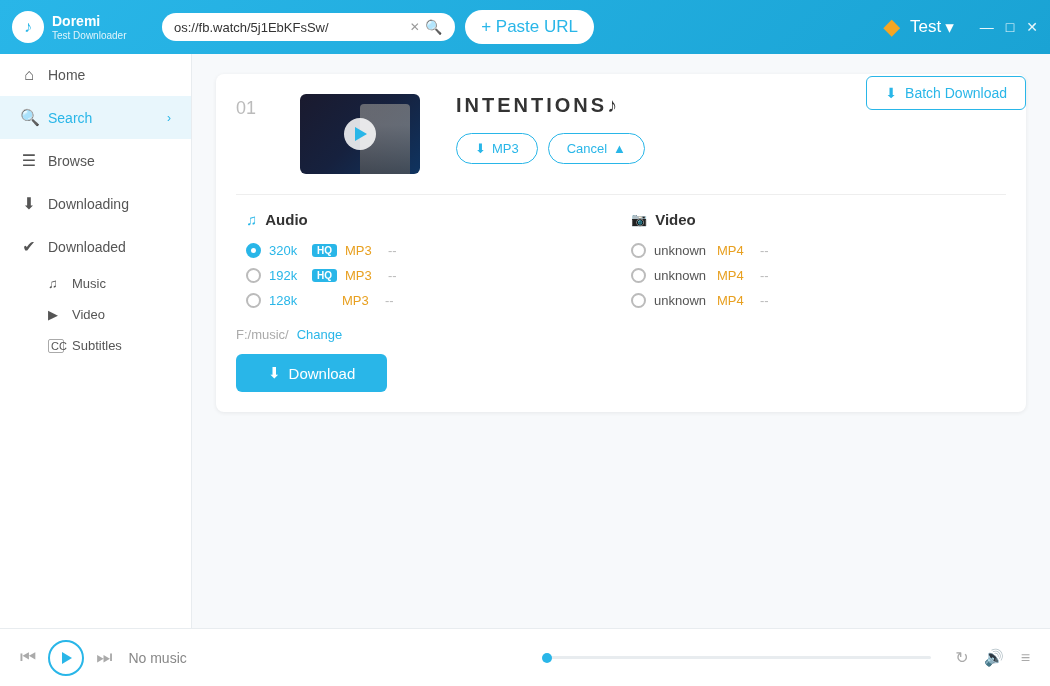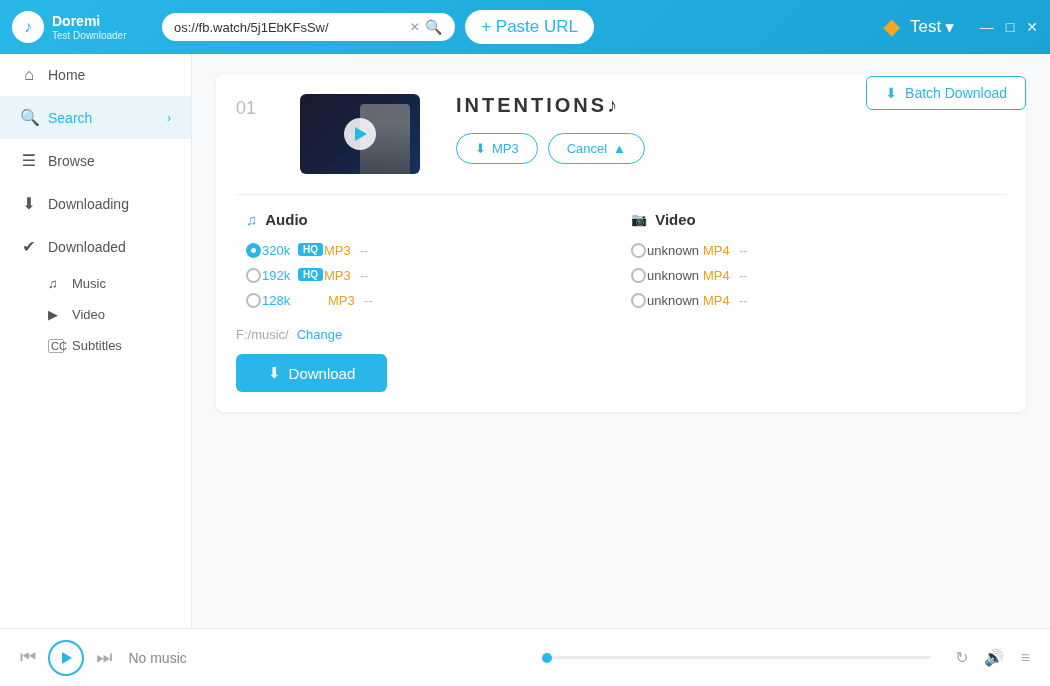--- a/index.html
+++ b/index.html
@@ -252,22 +252,22 @@
       gap: 8px;
       font-size: 15px;
       font-weight: 600;
       color: #333;
       margin-bottom: 10px;
     }
     .format-col-title .icon { color: #29b6e8; font-size: 15px; }
 
     .format-row {
       display: flex;
-      align-items: flex-start;
-      gap: 1px;
+      align-items: center;
+      gap: 8px;
       padding: 5px 0;
       font-size: 13px;
     }
     .radio-btn {
       width: 15px;
       height: 15px;
       border-radius: 50%;
       border: 2px solid #29b6e8;
       display: flex;
       align-items: center;

